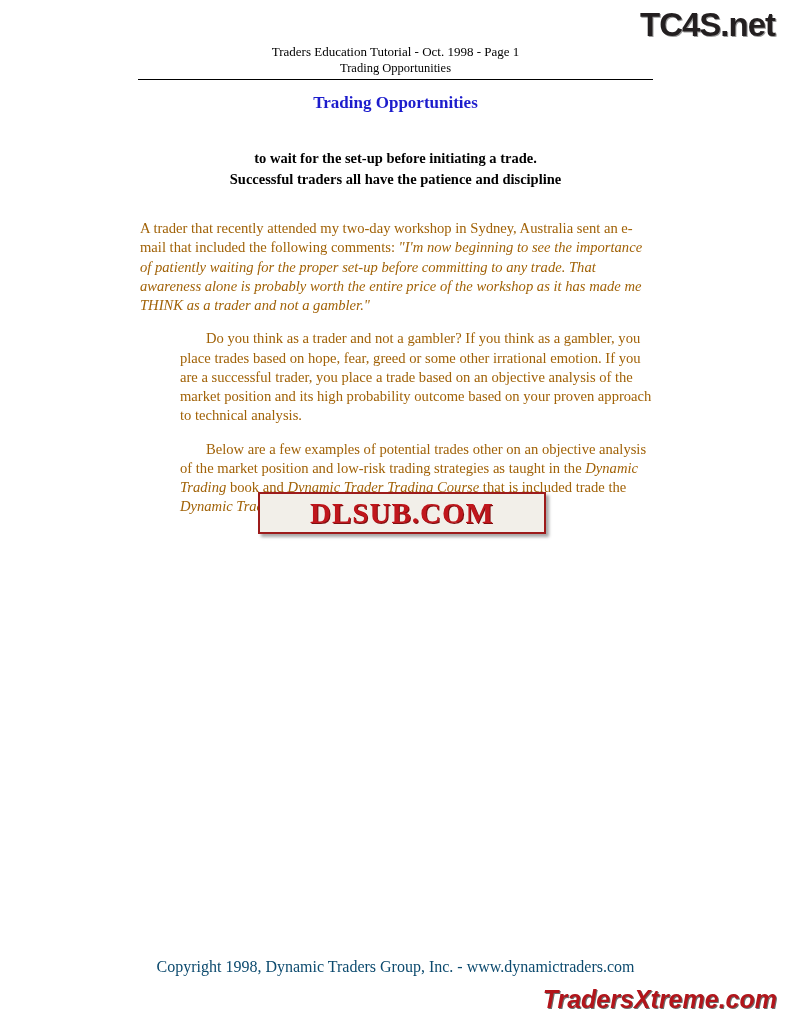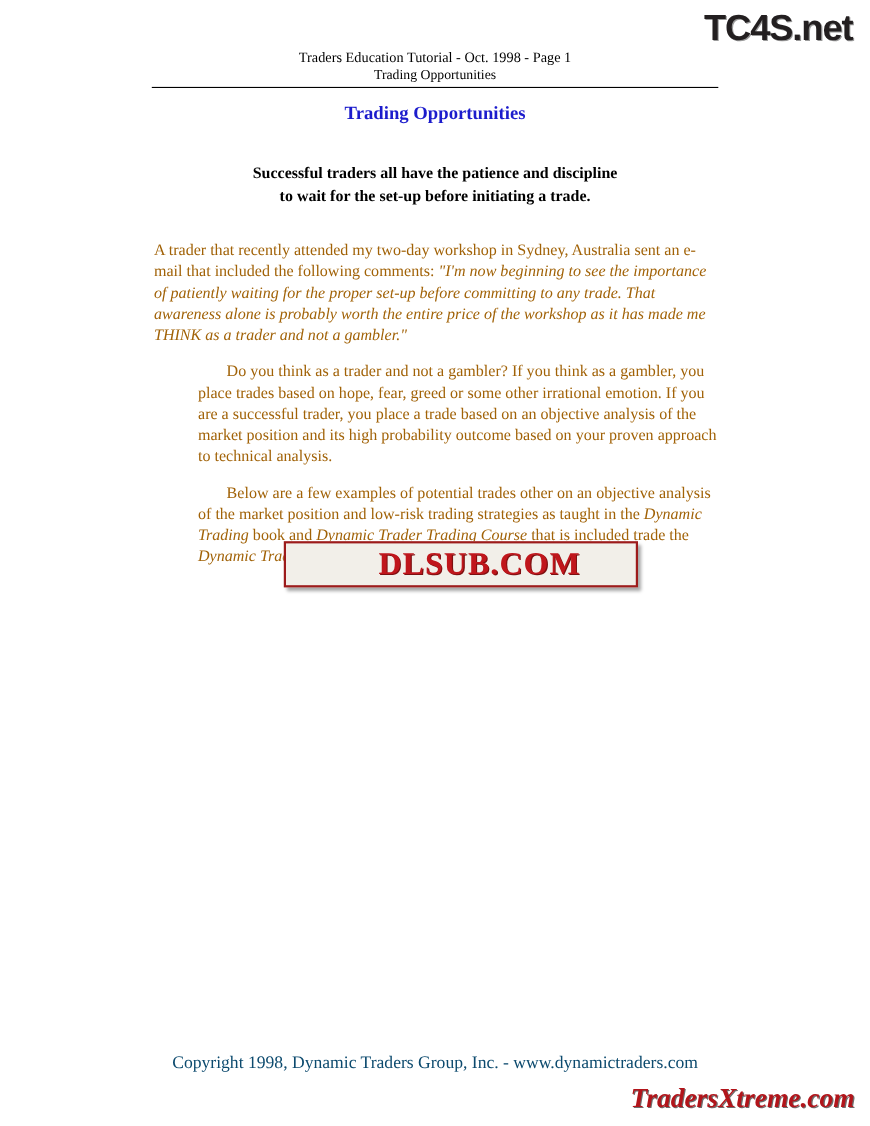--- a/index.html
+++ b/index.html
@@ -108,39 +108,38 @@
     box-shadow: 3px 3px 3px rgba(0,0,0,0.35);
     display: flex;
     align-items: center;
     justify-content: center;
     font-family: "Liberation Serif", serif;
     font-weight: bold;
     font-size: 29px;
     letter-spacing: 1px;
     color: #c0161c;
     text-shadow: 1px 1px 0 #7d0f10;
-    padding-left: 34px;
   }
 
   
   .footer-copy {
     position: absolute;
     top: 958px;
     left: 138px;
     width: 515px;
     text-align: center;
     font-size: 16px;
     color: #0c4a6e;
   }
 
   .tx-mark {
     position: absolute;
     top: 985px;
     right: 14px;
-    font-family: Liberation Serif, serif;
+    font-family: Liberation Sans, sans-serif;
     font-weight: bold;
     font-style: italic;
     font-size: 25px;
     color: #b2151b;
     text-shadow: 1px 1px 0 #6d6d6d;
     white-space: nowrap;
   }
 </style>
 </head>
 <body>
@@ -150,22 +149,22 @@
 <div class="page-header">
   <div class="hdr-line1"><b>Traders Education Tutorial</b><span> - Oct. 1998 - Page 1</span></div>
   <div class="hdr-line2">Trading Opportunities</div>
 </div>
 
 <div class="header-rule"></div>
 
 <div class="doc-title">Trading Opportunities</div>
 
 <div class="doc-subtitle">
+  <div>to wait for the set-up before initiating a trade.</div>
   <div>Successful traders all have the patience and discipline</div>
-  <div>to wait for the set-up before initiating a trade.</div>
 </div>
 
 <div class="body-block">
   <p><span>A trader that recently attended my two-day workshop in Sydney, Australia sent an e-mail that included the following comments: </span><i>"I'm now beginning to see the importance of patiently waiting for the proper set-up before committing to any trade. That awareness alone is probably worth the entire price of the workshop as it has made me THINK as a trader and not a gambler."</i></p>
   <p class="indent">Do you think as a trader and not a gambler? If you think as a gambler, you place trades based on hope, fear, greed or some other irrational emotion. If you are a successful trader, you place a trade based on an objective analysis of the market position and its high probability outcome based on your proven approach to technical analysis.</p>
   <p class="indent"><span>Below are a few examples of potential trades other on an objective analysis of the market position and low-risk trading strategies as taught in the </span><i>Dynamic Trading</i><span> book and </span><i>Dynamic Trader Trading Course</i><span> that is included trade the </span><i>Dynamic Trader Software</i><span>.</span></p>
 </div>
 
 <div class="dlsub-stamp">DLSUB.COM</div>
 

